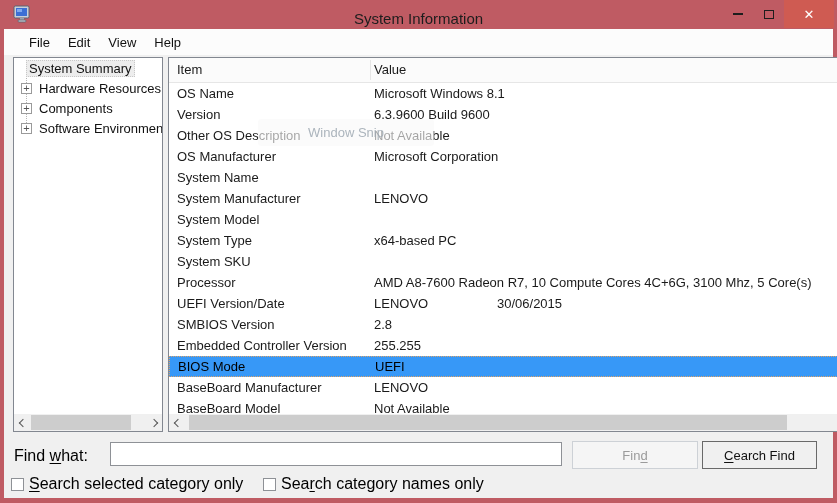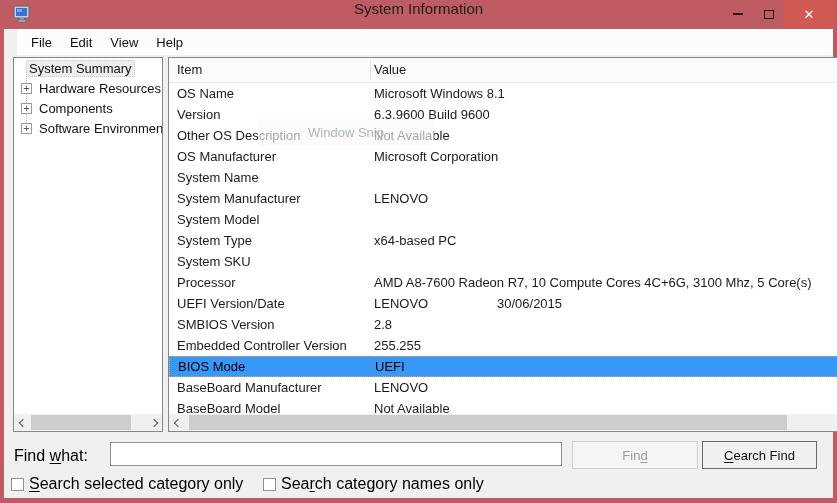--- a/index.html
+++ b/index.html
@@ -3,32 +3,32 @@
 <meta charset="utf-8">
 <style>
   html,body{margin:0;padding:0;background:#555;}
   *{box-sizing:border-box;font-family:"Liberation Sans","DejaVu Sans",sans-serif;}
   #window{
     position:relative;width:837px;height:503px;
     background:var(--titlebar,#BF5B63);
     overflow:hidden;
   }
   
-  #titlebar{position:absolute;left:0;top:0;width:100%;height:37px;background:var(--titlebar,#BF5B63);display:flex;align-items:flex-start;}
+  #titlebar{position:absolute;left:0;top:0;width:100%;height:37px;background:var(--titlebar,#BF5B63);display:flex;align-items:center;}
   #app-icon{position:absolute;left:13px;top:5px;width:18px;height:18px;}
   #title-text{width:100%;text-align:center;font-size:15px;color:#1d1d1d;}
   #win-controls{position:absolute;right:3px;top:0;height:28px;display:flex;align-items:stretch;}
   .win-btn{width:31px;display:flex;align-items:center;justify-content:center;cursor:default;}
   #close-btn{width:50px;background:var(--close_highlight,#CF5B52);}
   .min-glyph{width:10px;height:2px;background:#1d1d1d;}
   .max-glyph{width:10px;height:9px;border:1.5px solid #1d1d1d;background:transparent;}
   .close-glyph{color:#fff;font-size:13px;line-height:13px;}
   
   #client{position:absolute;left:4px;top:29px;right:4px;bottom:5px;background:#F0F0F0;}
-  #menubar{position:absolute;left:0;top:0;right:0;height:26px;background:#FCFCFC;display:flex;align-items:center;padding-left:5px;margin-left:13px;}
+  #menubar{position:absolute;left:0;top:0;right:0;height:26px;background:#FCFCFC;display:flex;align-items:center;padding-left:16px;}
   .menu-item{font-size:13px;color:#111;padding:3px 9px;}
   
   .panel{position:absolute;top:28px;height:375px;background:#fff;border:1px solid #828790;}
   #tree-panel{left:9px;width:150px;}
   #table-panel{left:164px;width:738px;}
   
   #tree-items{position:absolute;left:0;top:0;right:0;bottom:17px;overflow:hidden;white-space:nowrap;}
   .tree-item{position:relative;height:20px;font-size:13px;color:#111;display:flex;align-items:center;}
   .tree-item .tree-label{padding:1px 3px;}
   .tree-item.sel .tree-label{background:#EDEDED;border:1px dotted #c8c8c8;padding:0 2px;}

